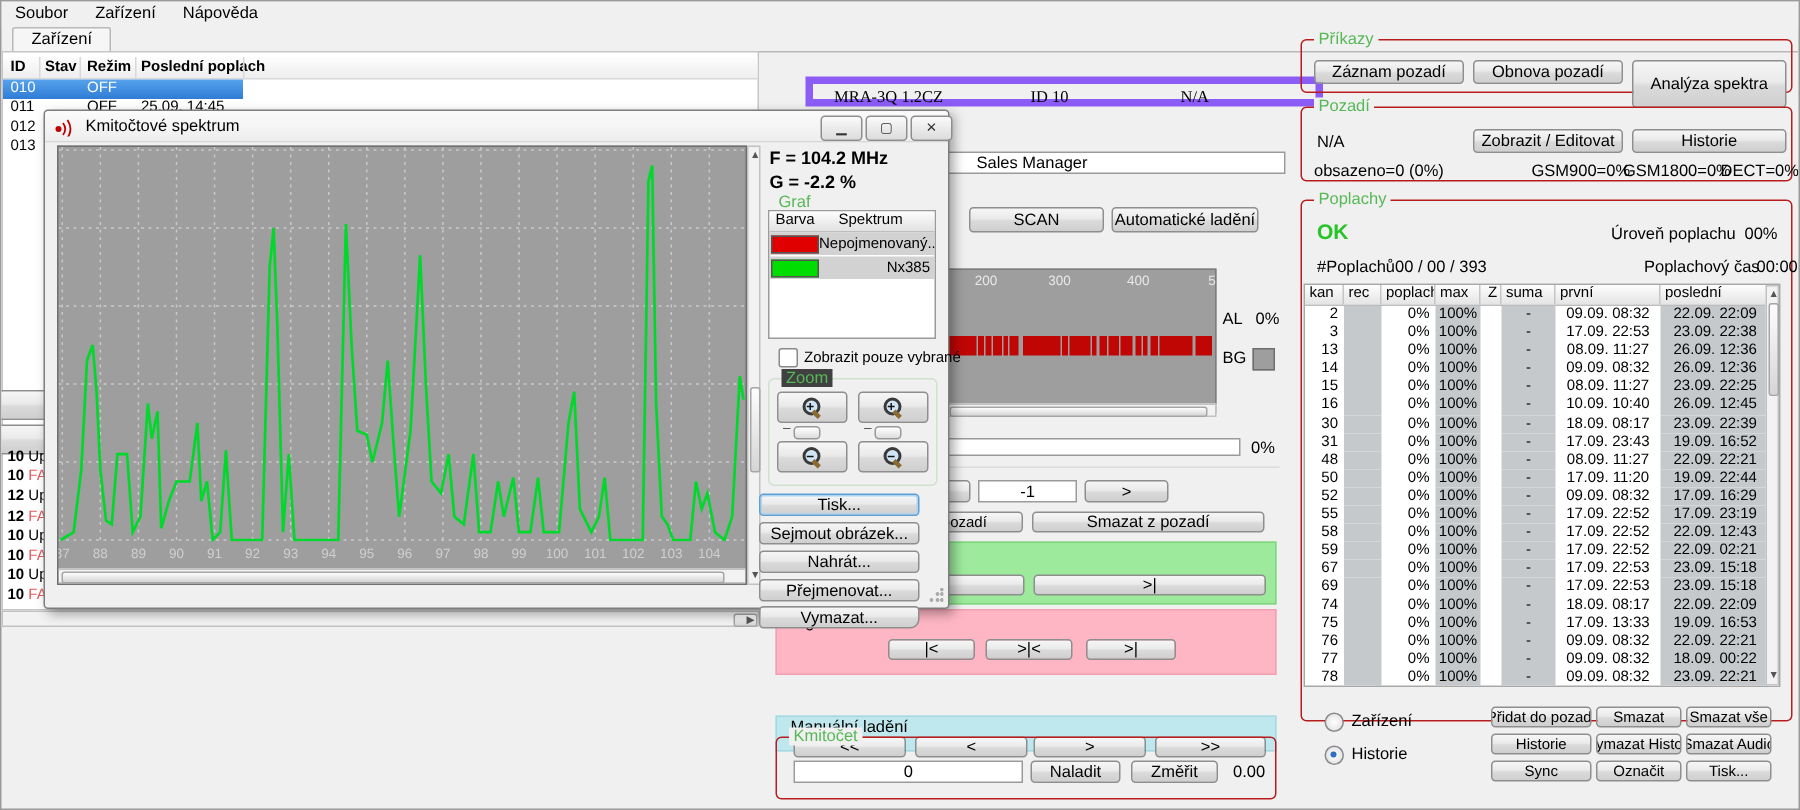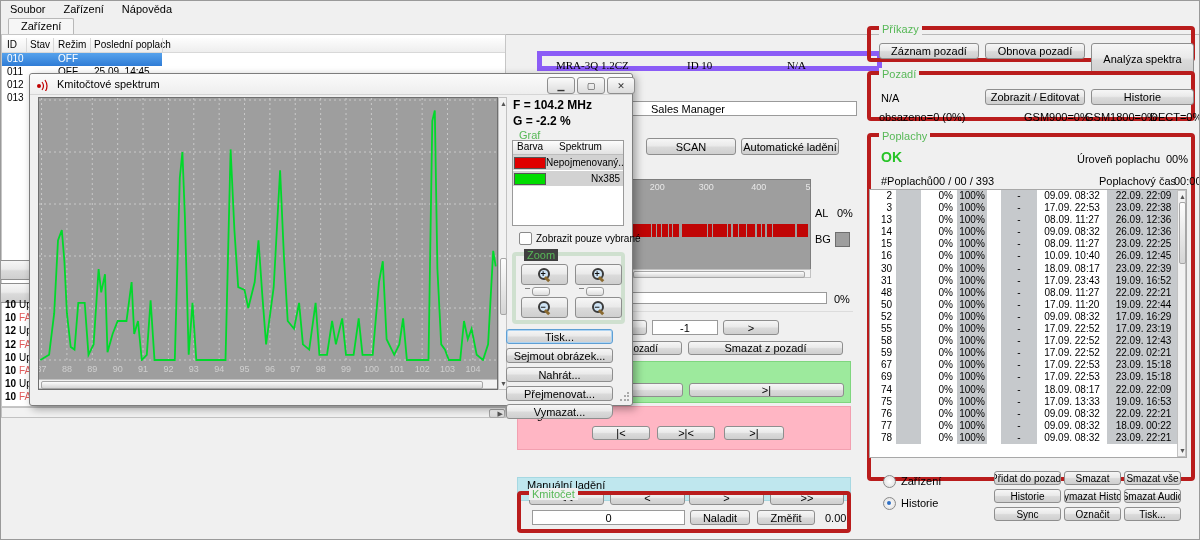--- a/index.html
+++ b/index.html
@@ -5,36 +5,36 @@
   html,body{margin:0;padding:0;background:#d8d8d8;}
   #app{position:relative;width:1200px;height:540px;background:#f0f0f0;overflow:hidden;
        font-family:"Liberation Sans","DejaVu Sans",sans-serif;font-size:11px;color:#000;
        border:1px solid #9a9a9a;box-sizing:border-box;}
   .abs{position:absolute;}
   .btn{position:absolute;display:flex;align-items:center;justify-content:center;
        background:linear-gradient(#f6f6f6,#eaeaea 45%,#dadada 55%,#cfcfcf);
        border:1px solid #8e8e8e;border-radius:3px;font-size:11px;color:#000;box-sizing:border-box;white-space:nowrap;overflow:hidden;}
   .btn.small{font-size:10px;}
   .btn.focus{border:1px solid #5e9fd4;box-shadow:0 0 0 1px #aed4f2 inset;}
-  .group{position:absolute;border:4px solid #b91c1c;border-radius:4px;box-sizing:border-box;}
+  .group{position:absolute;border:1px solid #b91c1c;border-radius:4px;box-sizing:border-box;}
   .gtitle{position:absolute;top:-7px;left:8px;background:#f0f0f0;color:#57b857;padding:0 3px;font-size:11px;}
   .lbl{position:absolute;white-space:nowrap;}
   .field{position:absolute;background:#fff;border:1px solid #9a9a9a;box-sizing:border-box;
          display:flex;align-items:center;justify-content:center;font-size:11px;}
   
   #menubar{position:absolute;left:0;top:0;width:100%;height:17px;background:#f0f0f0;display:flex;gap:0;}
   #menubar span{padding:2px 9px;cursor:default;}
   #tabstrip{position:absolute;left:0;top:17px;width:100%;height:16px;border-bottom:1px solid #b8b8b8;}
   #tab-device{position:absolute;left:7px;top:0px;height:16px;padding:1px 12px;background:#f6f6f6;
               border:1px solid #b8b8b8;border-bottom:1px solid #f6f6f6;border-radius:2px 2px 0 0;}
   
   #device-panel{position:absolute;left:0;top:33px;width:505px;height:373px;background:#fff;border:1px solid #c6c6c6;box-sizing:border-box;}
   #device-header{position:absolute;left:0;top:3px;width:100%;height:14px;border-bottom:1px solid #d8d8d8;
                  background:linear-gradient(#fdfdfd,#eee);font-size:10px;}
-  #device-header span{position:absolute;top:1px;}
+  #device-header span{position:absolute;top:1px;font-weight:bold;}
   .dsep{position:absolute;top:0;width:1px;height:14px;background:#d8d8d8;}
   .drow{position:relative;height:13px;font-size:10px;}
   .drow span{position:absolute;top:0;}
   .drow.sel{background:linear-gradient(#56a2ec,#2f7cd6);color:#fff;width:160px;}
   
   .logline{height:13.2px;font-size:10px;white-space:nowrap;}
   .logline b{font-weight:bold;}
   .logline .fail{color:#e05a5a;}
   
   .sb{position:absolute;background:#f2f2f2;border:1px solid #c2c2c2;box-sizing:border-box;}
@@ -281,20 +281,30 @@
     <span class="lbl okbig" style="left:10px;top:12px">OK</span>
     <span class="lbl" style="left:206px;top:16px">Úroveň poplachu</span>
     <span class="lbl" style="left:295px;top:16px">00%</span>
     <span class="lbl" style="left:10px;top:38px">#Poplachů</span>
     <span class="lbl" style="left:62px;top:38px">00 / 00 / 393</span>
     <span class="lbl" style="left:228px;top:38px">Poplachový čas</span>
     <span class="lbl" style="left:303px;top:38px">00:00</span>
   </div>
 
   <div id="alarm-table">
+    <div id="alarm-head">
+      <div class="c-kan" style="text-align:left;padding-left:3px">kan</div>
+      <div class="c-rec">rec</div>
+      <div class="c-pop" style="text-align:left;padding-left:3px">poplach</div>
+      <div class="c-max" style="text-align:left;padding-left:3px">max</div>
+      <div class="c-z">Z</div>
+      <div class="c-suma" style="text-align:left;padding-left:3px">suma</div>
+      <div class="c-prvni" style="text-align:left;padding-left:3px">první</div>
+      <div class="c-posl" style="text-align:left;padding-left:3px">poslední</div>
+    </div>
     <div id="alarm-rows">
         <div class="arow">
           <div class="c-kan">2</div>
           <div class="c-rec shade"></div>
           <div class="c-pop">0%</div>
           <div class="c-max shade">100%</div>
           <div class="c-z"></div>
           <div class="c-suma shade">-</div>
           <div class="c-prvni">09.09. 08:32</div>
           <div class="c-posl shade">22.09. 22:09</div>

